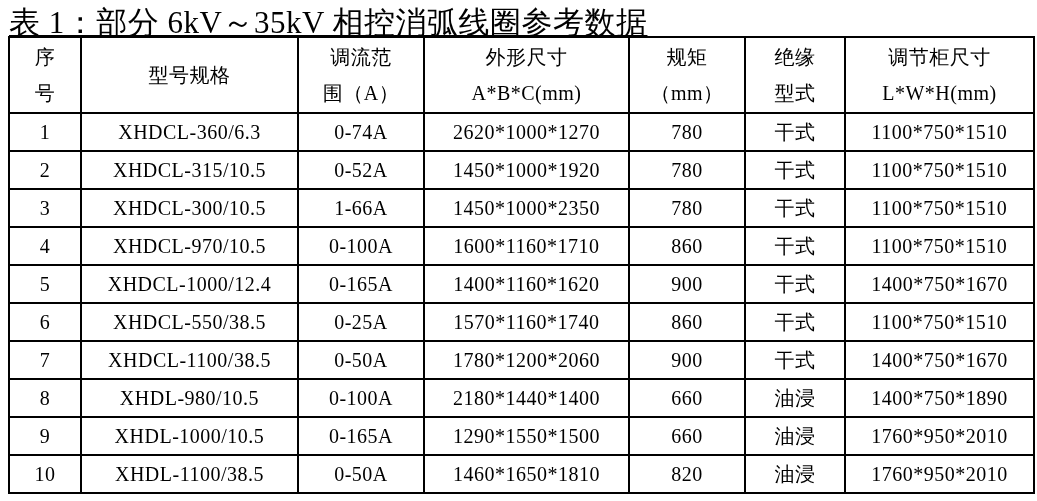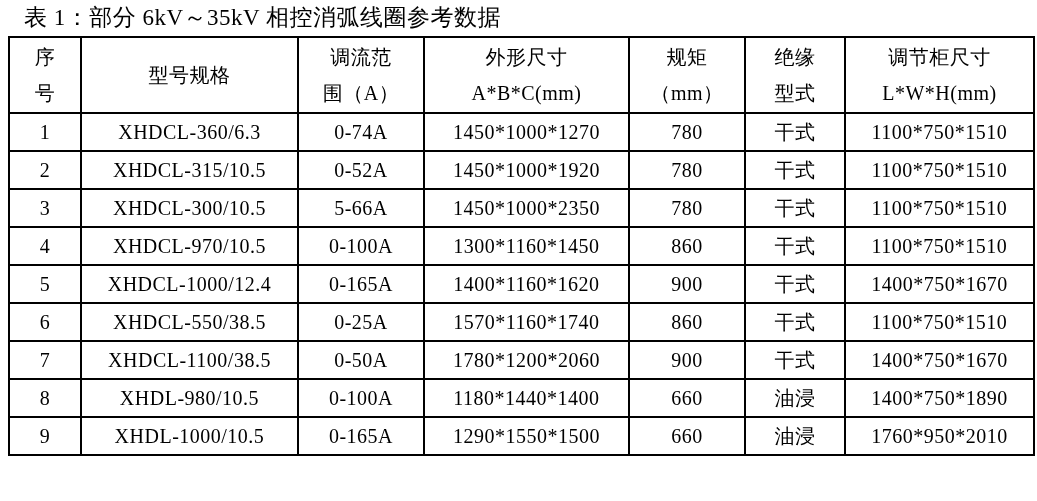--- a/index.html
+++ b/index.html
@@ -8,25 +8,26 @@
     background: #ffffff;
     width: 1037px;
     height: 501px;
     color: #000000;
     font-family: "Liberation Serif", "DejaVu Serif", serif;
     position: relative;
     overflow: hidden;
   }
   .page-title {
     position: absolute;
-    left: 24px;
+    left: 9px;
     top: 2px;
-    font-size: 23px;
+    font-size: 31px;
     letter-spacing: 0.5px;
     white-space: nowrap;
+    text-decoration: underline;
   }
   table.spec-table {
     position: absolute;
     left: 8px;
     top: 36px;
     width: 1025px;
     border-collapse: collapse;
     table-layout: fixed;
   }
   .spec-table th, .spec-table td {
@@ -93,48 +94,48 @@
         <span class="hline">调节柜尺寸</span>
         <span class="hline">L*W*H(mm)</span>
       </th>
     </tr>
   </thead>
   <tbody>
     <tr>
       <td>1</td>
       <td>XHDCL-360/6.3</td>
       <td>0-74A</td>
-      <td>1450*1000*1270</td>
+      <td>2620*1000*1270</td>
       <td>780</td>
       <td>干式</td>
       <td>1100*750*1510</td>
     </tr>
     <tr>
       <td>2</td>
       <td>XHDCL-315/10.5</td>
       <td>0-52A</td>
       <td>1450*1000*1920</td>
       <td>780</td>
       <td>干式</td>
       <td>1100*750*1510</td>
     </tr>
     <tr>
       <td>3</td>
       <td>XHDCL-300/10.5</td>
-      <td>5-66A</td>
+      <td>1-66A</td>
       <td>1450*1000*2350</td>
       <td>780</td>
       <td>干式</td>
       <td>1100*750*1510</td>
     </tr>
     <tr>
       <td>4</td>
       <td>XHDCL-970/10.5</td>
       <td>0-100A</td>
-      <td>1300*1160*1450</td>
+      <td>1600*1160*1710</td>
       <td>860</td>
       <td>干式</td>
       <td>1100*750*1510</td>
     </tr>
     <tr>
       <td>5</td>
       <td>XHDCL-1000/12.4</td>
       <td>0-165A</td>
       <td>1400*1160*1620</td>
       <td>900</td>
@@ -156,28 +157,37 @@
       <td>0-50A</td>
       <td>1780*1200*2060</td>
       <td>900</td>
       <td>干式</td>
       <td>1400*750*1670</td>
     </tr>
     <tr>
       <td>8</td>
       <td>XHDL-980/10.5</td>
       <td>0-100A</td>
-      <td>1180*1440*1400</td>
+      <td>2180*1440*1400</td>
       <td>660</td>
       <td>油浸</td>
       <td>1400*750*1890</td>
     </tr>
     <tr>
       <td>9</td>
       <td>XHDL-1000/10.5</td>
       <td>0-165A</td>
       <td>1290*1550*1500</td>
       <td>660</td>
       <td>油浸</td>
       <td>1760*950*2010</td>
     </tr>
+    <tr>
+      <td>10</td>
+      <td>XHDL-1100/38.5</td>
+      <td>0-50A</td>
+      <td>1460*1650*1810</td>
+      <td>820</td>
+      <td>油浸</td>
+      <td>1760*950*2010</td>
+    </tr>
   </tbody>
 </table>
 
 </body></html>

